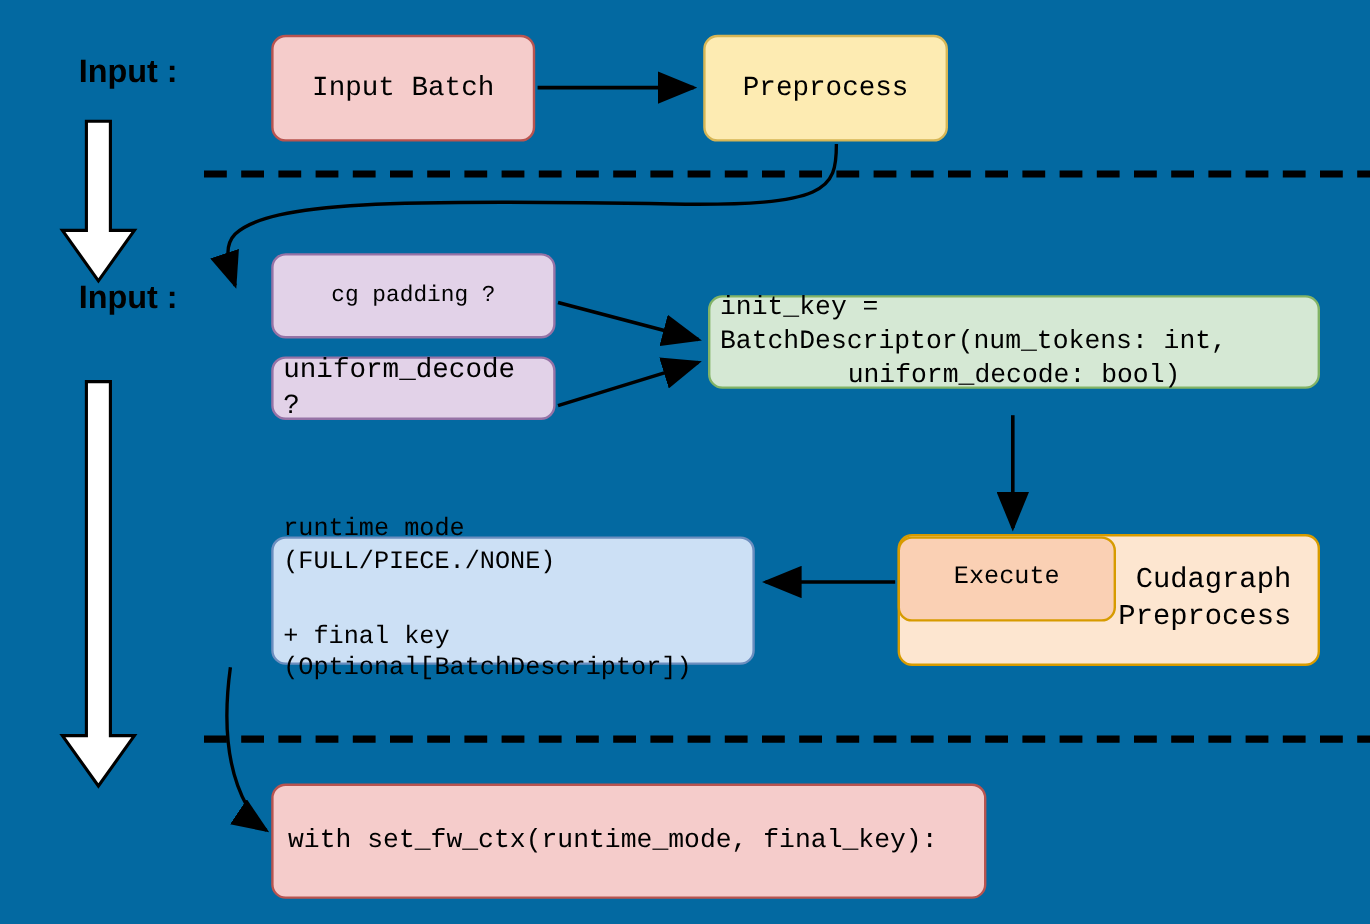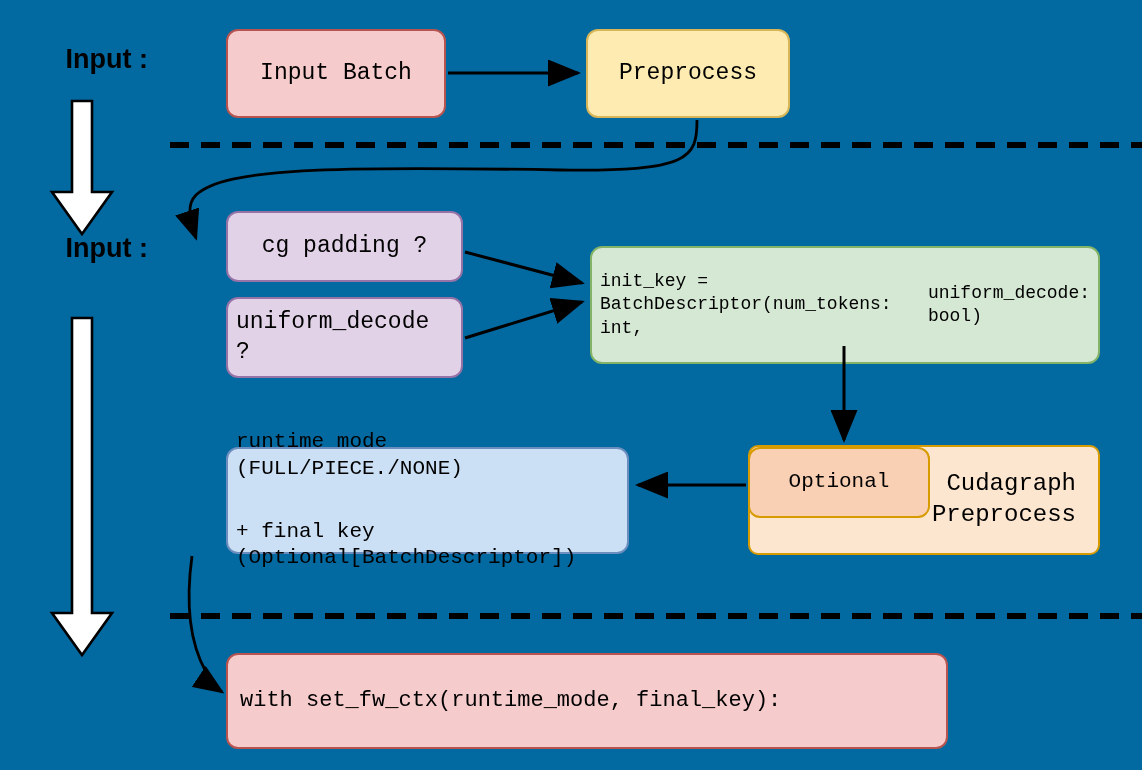--- a/index.html
+++ b/index.html
@@ -58,21 +58,20 @@
     border-color: #82B366;
   }
   .node-blue {
     background: #CCE0F5;
     border-color: #6C8EBF;
     gap: 36px;
   }
   .node-orange-outer {
     background: #FDE6D0;
     border-color: #D79B00;
-    border-radius: 10px;
   }
   .node-orange-inner {
     background: #FAD0B4;
     border-color: #D79B00;
   }
   .code-node {
     font-family: "Liberation Mono", "DejaVu Sans Mono", monospace;
     font-size: 22px;
     justify-content: flex-start;
     text-align: left;
@@ -96,42 +95,42 @@
 
   <div class="stage-label" style="left:18px; top:44px; width:130px;">Input :</div>
 
   <div class="stage-label" style="left:18px; top:233px; width:130px;">Input :</div>
 
 
   <div class="node node-pink" style="left:226px; top:29px; width:220px; height:89px; font-size:23px;">Input Batch</div>
 
   <div class="node node-yellow" style="left:586px; top:29px; width:204px; height:89px; font-size:23px;">Preprocess</div>
 
-  <div class="node node-purple" style="left:226px; top:211px; width:237px; height:71px; font-size:23px;">cg padding ?</div>
+  <div class="node node-purple" style="left:226px; top:211px; width:237px; height:71px; font-size:19px;">cg padding ?</div>
 
-  <div class="node node-purple" style="left:226px; top:297px; width:237px; height:81px; font-size:23px;">uniform_decode ?</div>
+  <div class="node node-purple" style="left:226px; top:297px; width:237px; height:53px; font-size:23px;">uniform_decode ?</div>
 
-  <div class="node node-green" style="left:590px; top:246px; width:510px; height:118px; font-size:18px; flex-direction:row;">
+  <div class="node node-green" style="left:590px; top:246px; width:510px; height:78px; font-size:22px; flex-direction:column;">
     <span>init_key = BatchDescriptor(num_tokens: int,</span>
     <span>uniform_decode: bool)</span>
   </div>
 
   <div class="node node-orange-outer" style="left:748px; top:445px; width:352px; height:110px; font-size:24px; flex-direction:column; justify-content:center; align-items:flex-end; padding-right:22px;">
     <span>Cudagraph</span>
     <span>Preprocess</span>
   </div>
 
-  <div class="node node-orange-inner" style="left:748px; top:447px; width:182px; height:71px; font-size:21px;">Optional</div>
+  <div class="node node-orange-inner" style="left:748px; top:447px; width:182px; height:71px; font-size:21px;">Execute</div>
 
   <div class="node node-blue" style="left:226px; top:447px; width:403px; height:107px; font-size:21px; flex-direction:column;">
     <span>runtime mode (FULL/PIECE./NONE)</span>
     <span>+ final key (Optional[BatchDescriptor])</span>
   </div>
 
-  <div class="node node-pink code-node" style="left:226px; top:653px; width:722px; height:96px; flex-direction:column; align-items:flex-start; justify-content:center;">
+  <div class="node node-pink code-node" style="left:226px; top:653px; width:596px; height:96px; flex-direction:column; align-items:flex-start; justify-content:center;">
     <span>with set_fw_ctx(runtime_mode, final_key):</span>
   </div>
 
   <svg class="overlay" viewBox="0 0 1142 770">
     <defs>
       <marker id="ah" markerWidth="11" markerHeight="9" refX="10" refY="4.5" orient="auto">
         <path d="M0,0 L11,4.5 L0,9 z" fill="#000000"></path>
       </marker>
     </defs>
 

